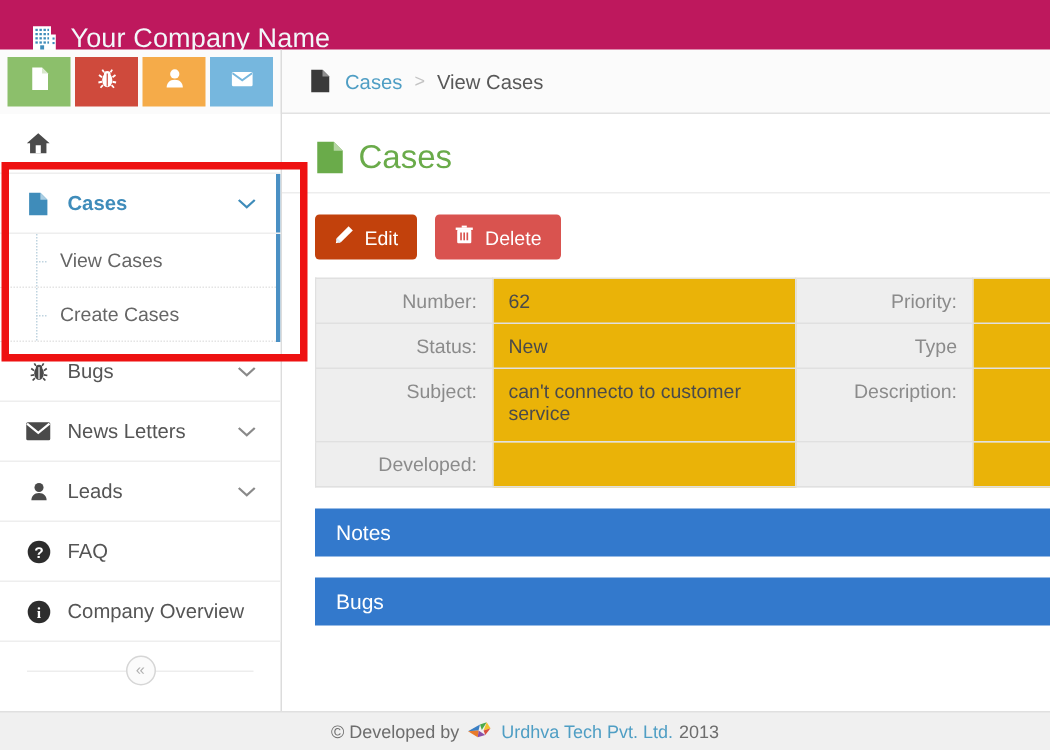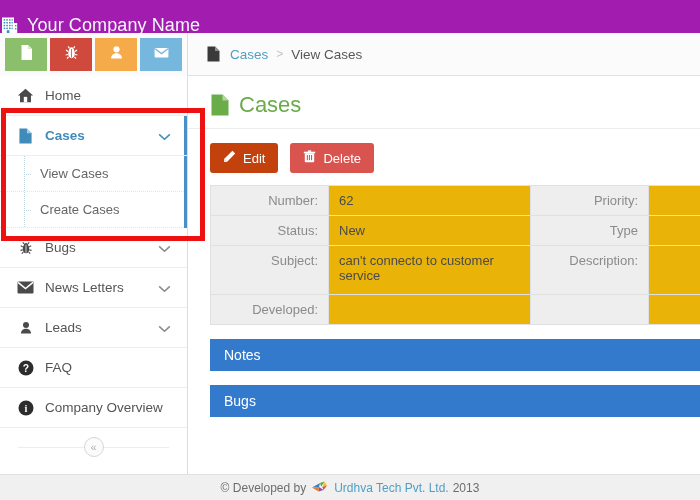--- a/index.html
+++ b/index.html
@@ -8,24 +8,24 @@
     overflow: hidden;
     font-family: "Liberation Sans", sans-serif;
     background: #ffffff;
     color: #4a4a4a;
   }
   .app { position: relative; width: 700px; height: 500px; overflow: hidden; }
 
   
   .topbar {
     height: 50px;
-    background: #a21caf;
+    background: #be185d;
     display: flex;
     align-items: center;
-    padding-left: 0;
+    padding-left: 20px;
     color: #ffffff;
   }
   .topbar .brand-icon { width: 19px; height: 19px; margin-right: 8px; flex: 0 0 auto; }
   .topbar .brand-text {
     font-size: 18px;
     letter-spacing: .1px;
     white-space: nowrap;
     color: #f2f7fa;
   }
 
@@ -334,21 +334,20 @@
 
   <div class="sidebar">
 
     <div class="nav-item">
       <span class="ni-icon">
         <svg viewBox="0 0 19 18" width="17" height="17">
           <path d="M9.5 1.5 L18 9 H15.6 V16.5 H3.4 V9 H1 Z" fill="#4a4a4a"></path>
           <rect x="7.6" y="10.5" width="3.8" height="6" fill="#ffffff"></rect>
         </svg>
       </span>
-      <span class="ni-label">Home</span>
     </div>
 
     <div class="nav-item active">
       <span class="ni-icon">
         <svg viewBox="0 0 16 17" width="15" height="16">
             <path d="M1.5 0.5 H9.5 L14.5 5.5 V16.5 H1.5 Z" fill="#3f8cba"></path>
             <path d="M9.5 0.5 L14.5 5.5 H9.5 Z" fill="#a9cde2"></path>
           </svg>
       </span>
       <span class="ni-label">Cases</span>

